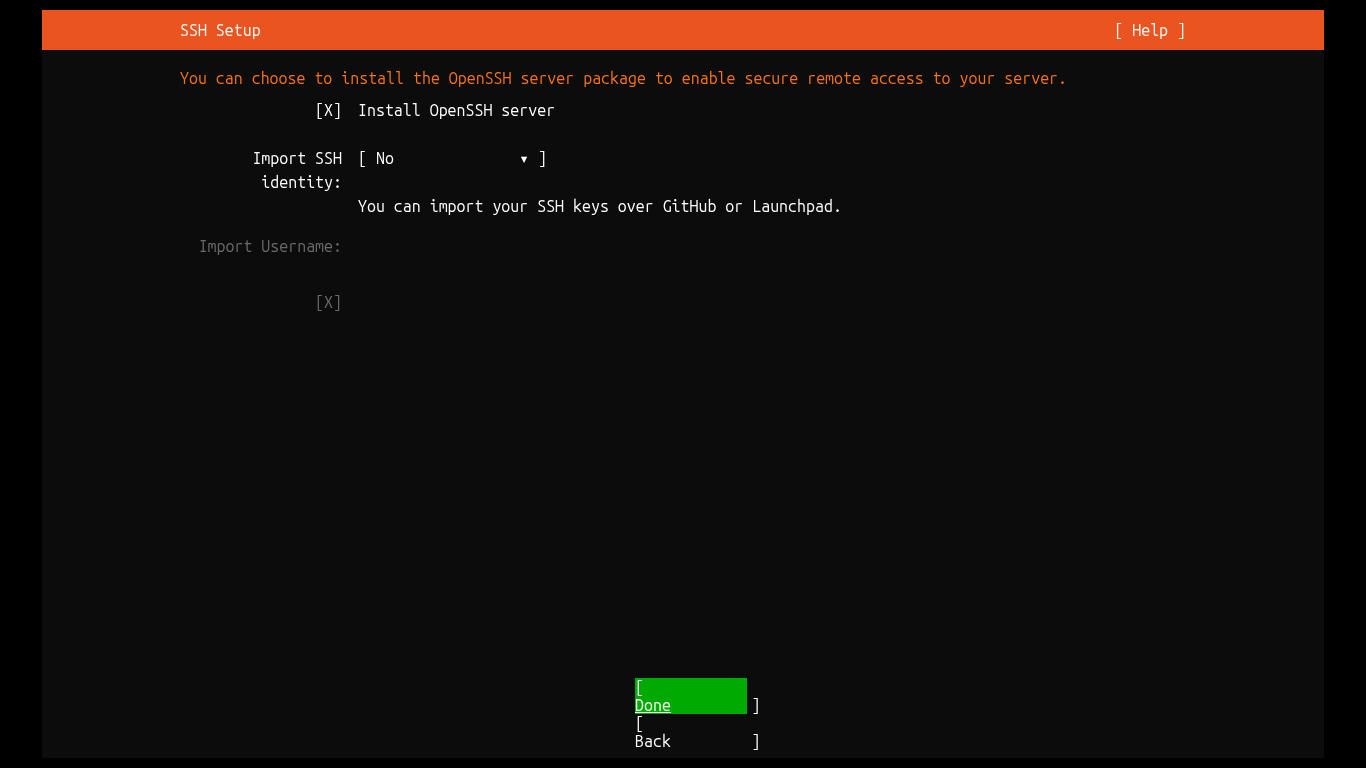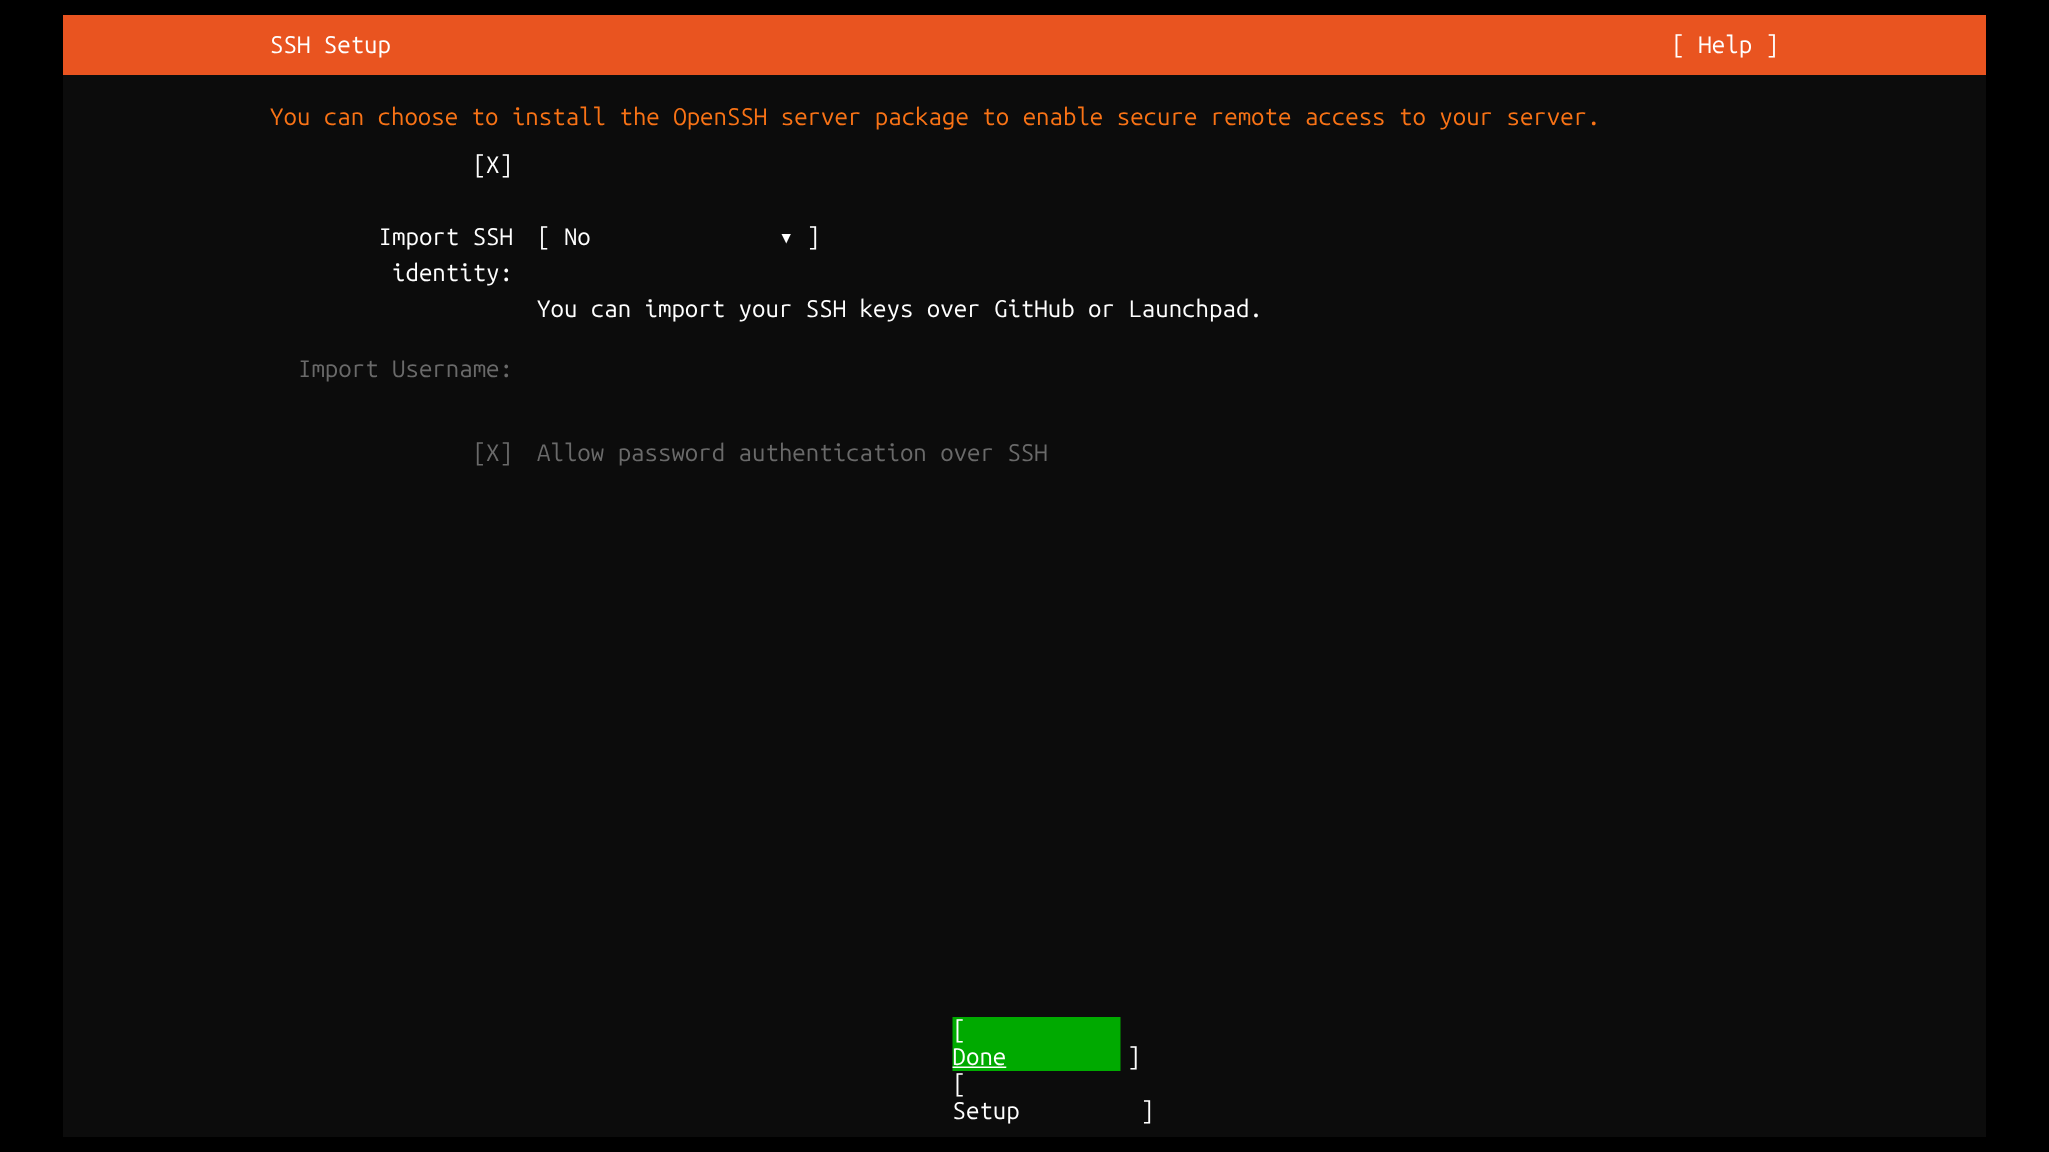--- a/index.html
+++ b/index.html
@@ -114,20 +114,23 @@
     </div>
 
     <div class="content-area">
 
       <div class="intro-text">You can choose to install the OpenSSH server package to enable secure remote access to your server.</div>
 
       <div class="form-row" style="margin-top:8px;">
         <div class="checkbox-cell">
           <span class="checkbox-mark">[X]</span>
         </div>
+        <div class="value-col">
+          <span>Install OpenSSH server</span>
+        </div>
       </div>
 
       <div style="height:24px;"></div>
 
       <div class="form-row" style="margin-top:0;">
         <div class="label-col">
           <span>Import SSH identity:</span>
         </div>
         <div class="value-col">
           <span class="dropdown-box">[ <span>No</span>&nbsp;&nbsp;&nbsp;&nbsp;&nbsp;&nbsp;&nbsp;&nbsp;&nbsp;&nbsp;&nbsp;&nbsp;&nbsp;&nbsp;▾ ]</span>
@@ -151,30 +154,27 @@
           <span></span>
         </div>
       </div>
 
       <div style="height:24px;"></div>
 
       <div class="form-row dimmed">
         <div class="checkbox-cell">
           <span class="checkbox-mark">[X]</span>
         </div>
-        <div class="value-col">
-          <span>Allow password authentication over SSH</span>
-        </div>
       </div>
 
     </div>
 
     <div class="footer-buttons">
       <div>
         <span class="button-line done-button">[ <span class="done-label">Done</span>&nbsp;&nbsp;&nbsp;&nbsp;&nbsp;&nbsp;&nbsp;&nbsp;&nbsp;]</span>
       </div>
       <div>
-        <span class="button-line back-button">[ <span>Setup</span>&nbsp;&nbsp;&nbsp;&nbsp;&nbsp;&nbsp;&nbsp;&nbsp;&nbsp;]</span>
+        <span class="button-line back-button">[ <span>Back</span>&nbsp;&nbsp;&nbsp;&nbsp;&nbsp;&nbsp;&nbsp;&nbsp;&nbsp;]</span>
       </div>
     </div>
 
   </div>
 </div>
 
 </body></html>

